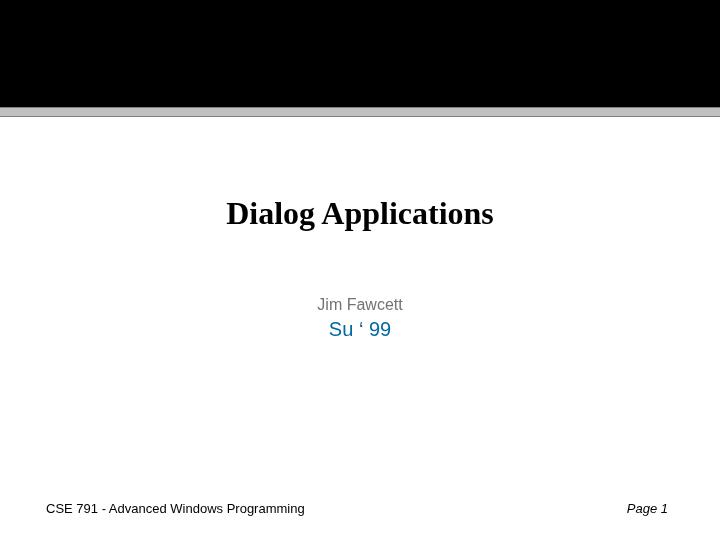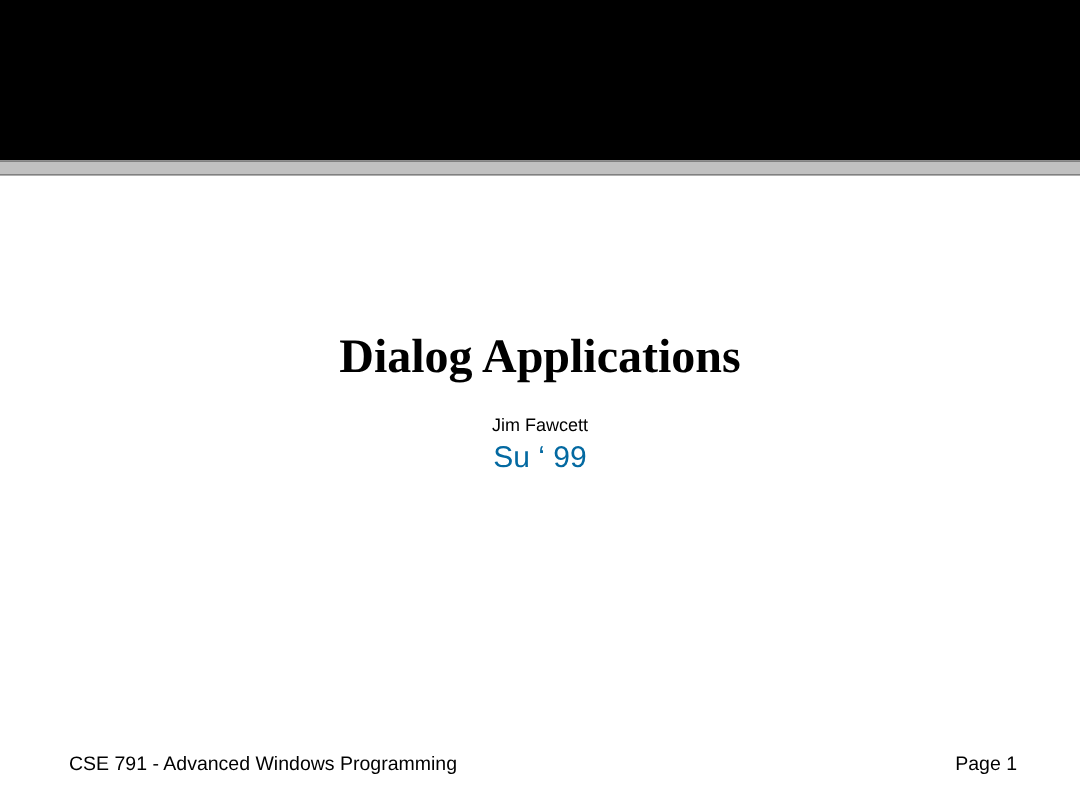--- a/index.html
+++ b/index.html
@@ -27,37 +27,37 @@
     top: 107px;
     left: 0;
     width: 720px;
     height: 10px;
     background: #c0c0c0;
     border-top: 1px solid #808080;
     border-bottom: 1px solid #808080;
   }
   .content {
     position: absolute;
-    top: 127px;
+    top: 103px;
     left: 0;
     width: 720px;
     text-align: center;
   }
   .title {
     font-family: "Times New Roman", Times, serif;
     font-weight: bold;
     font-size: 32px;
     color: #000000;
     margin-top: 92px;
   }
   .author {
     font-family: Arial, Helvetica, sans-serif;
-    font-size: 12px;
-    color: #000000;
-    margin-top: 20px;
+    font-size: 16px;
+    color: #737373;
+    margin-top: 64px;
   }
   .term {
     font-family: Arial, Helvetica, sans-serif;
     font-size: 20px;
     color: #0369a1;
     margin-top: 4px;
   }
   .footer {
     position: absolute;
     bottom: 24px;
@@ -67,22 +67,23 @@
     font-size: 13px;
     color: #000000;
   }
   .footer-left {
     position: absolute;
     left: 46px;
     bottom: 0;
   }
   .footer-right {
     position: absolute;
-    right: 42px;
+    right: 52px;
     bottom: 0;
+    font-style: italic;
   }
 </style>
 </head>
 <body>
 
 <div class="top-band"></div>
 <div class="divider"></div>
 
 <div class="content">
   <h1 class="title">Dialog Applications</h1>

